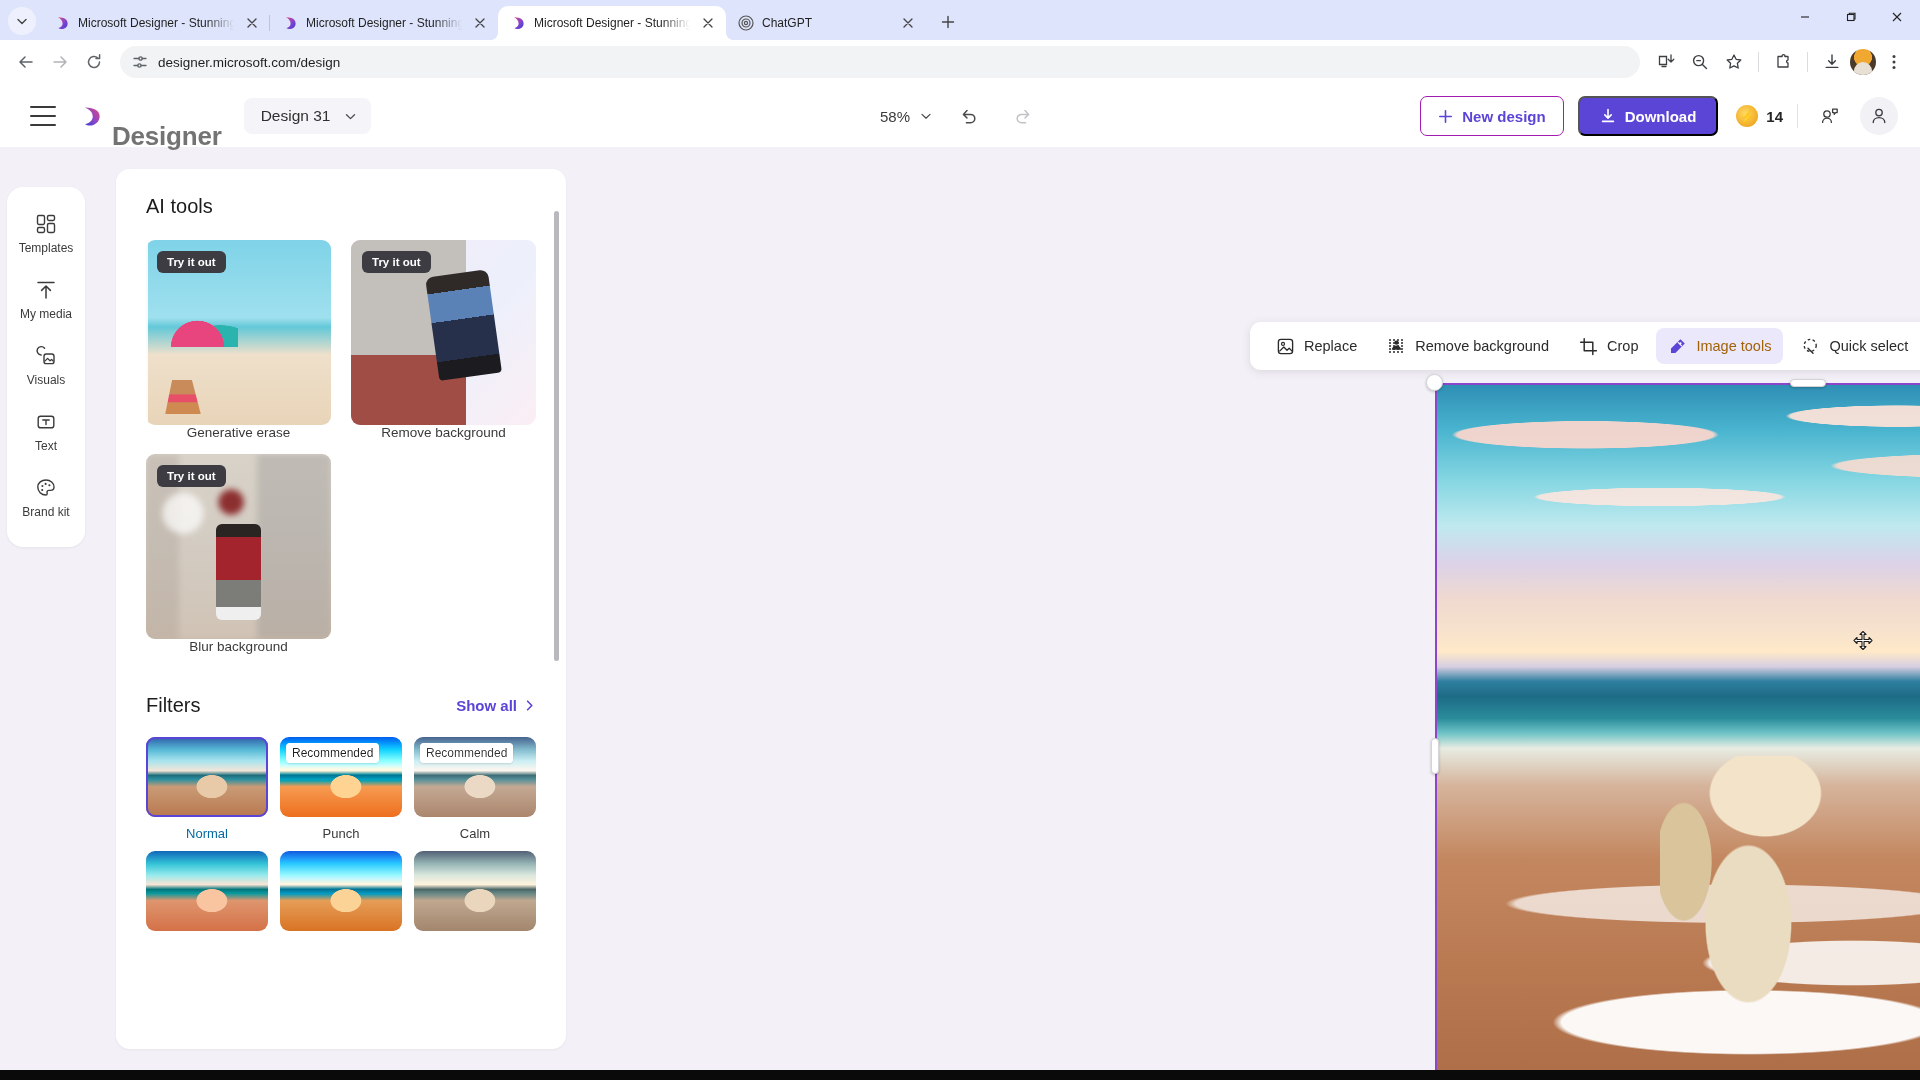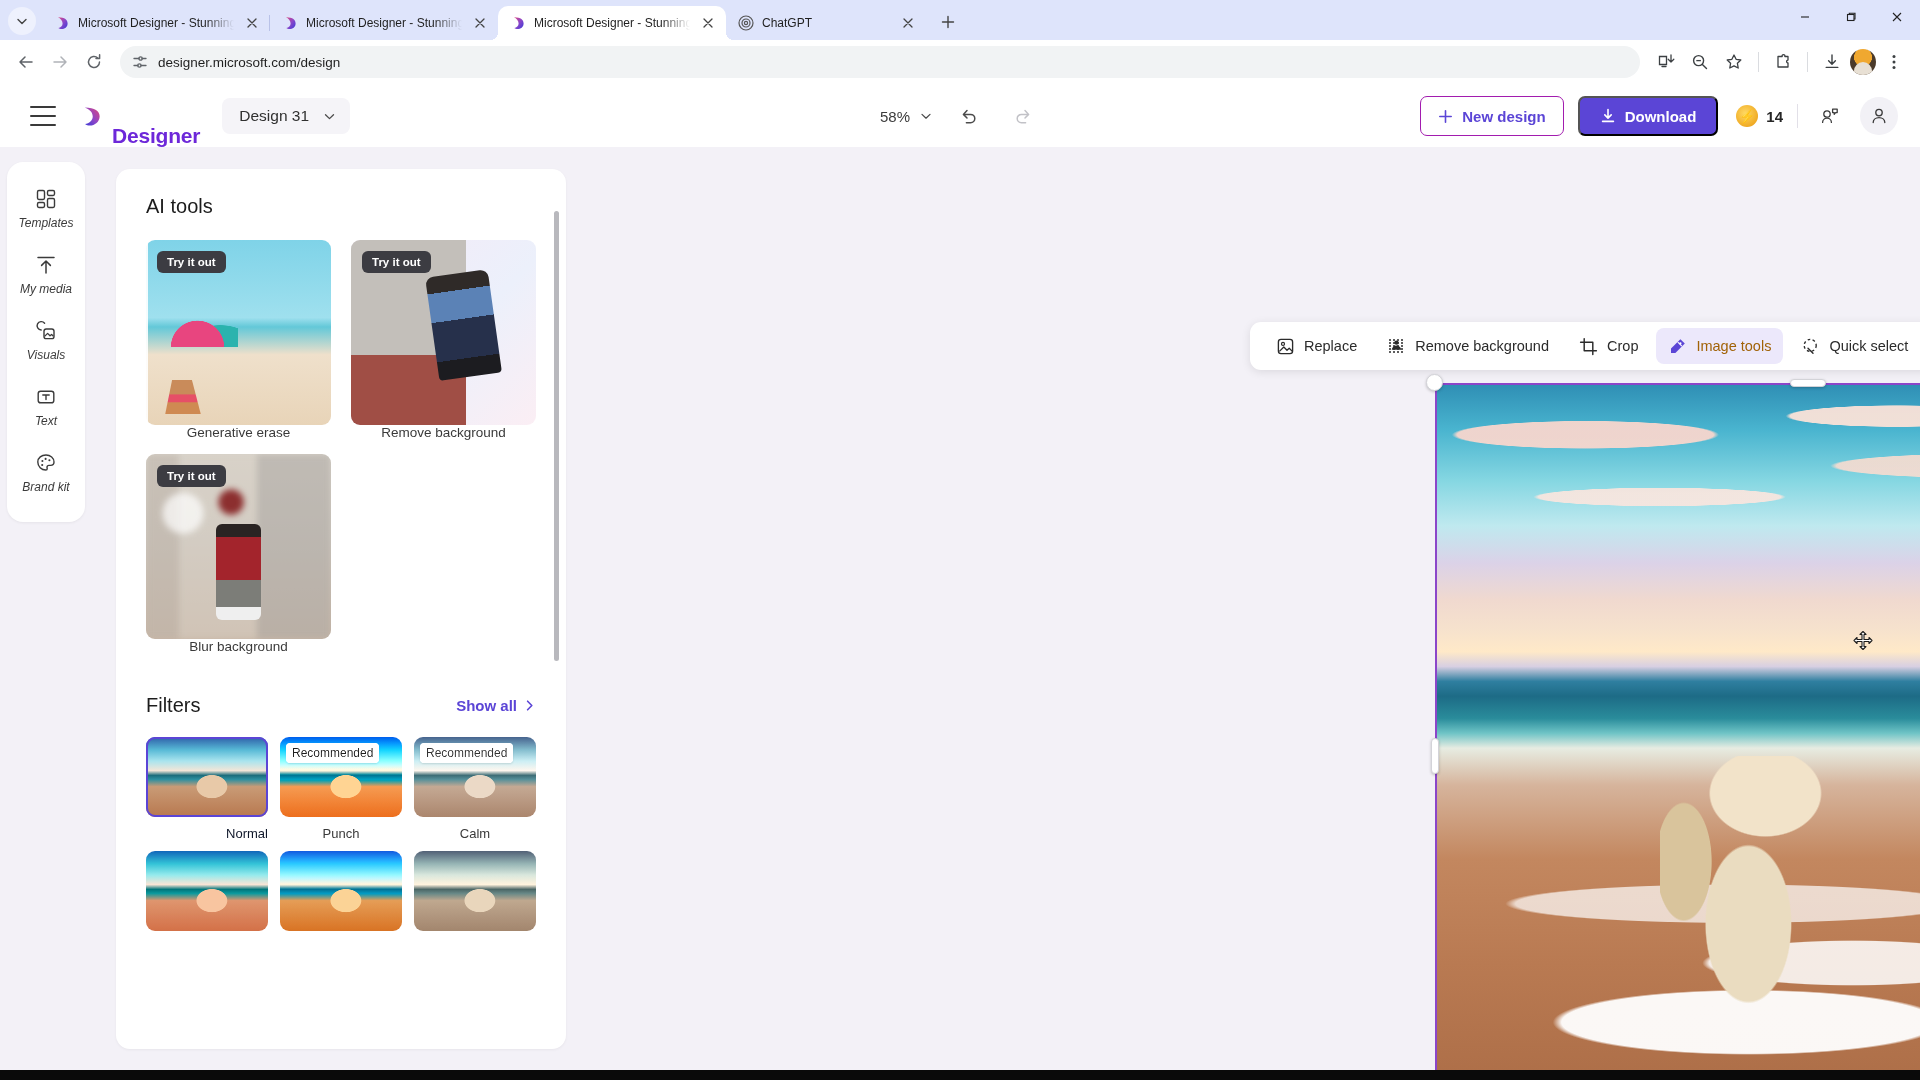--- a/index.html
+++ b/index.html
@@ -134,21 +134,21 @@
     display: flex;
     align-items: center;
     padding: 0 22px 0 30px;
     flex: 0 0 auto;
     position: relative;
   }
   #hamburger { width: 26px; height: 20px; display:flex; flex-direction:column; justify-content:space-between; flex:0 0 auto;}
   #hamburger span { display:block; height:2px; background:#3a3a3a; border-radius:1px; }
   #brand { display:flex; align-items:center; gap:9px; margin-left: 24px; flex:0 0 auto;}
   #brand-logo { width:23px; height:23px; }
-  #brand-name { font-size: 21px; font-weight: 700; color:#6d28d9; letter-spacing:-0.2px;margin-top:40px;}
+  #brand-name { font-size: 26px; font-weight: 700; color:#737373; letter-spacing:-0.2px;margin-top:40px;}
   #design-name-chip {
     margin-left: 22px;
     height: 36px;
     background: #f5f4f8;
     border-radius: 8px;
     display:flex; align-items:center; gap:14px;
     padding: 0 14px 0 17px;
     flex:0 0 auto;
   }
   #design-name { font-size: 15.5px; color:#303030; }
@@ -184,22 +184,21 @@
   #credit-count { font-size:15px; color:#262626; font-weight:600;}
   .hdr-sep { width:1px;height:24px;background:#e2e0e8; }
   #account-btn { width:38px;height:38px;border-radius:19px;background:#f2f1f6;display:flex;align-items:center;justify-content:center;}
 
   #app-body { flex:1 1 auto; display:flex; position:relative; overflow:hidden; }
 
   
   #left-rail {
     width: 92px; flex:0 0 auto;
     display:flex; flex-direction:column; align-items:center;
-    padding-top: 15px;
-    font-style: italic;
+    padding-top: 40px;
   }
   #rail-card {
     background:#fff; border-radius: 16px;
     width: 78px; padding: 16px 0 18px;
     display:flex; flex-direction:column; gap: 4px;
     box-shadow: 0 1px 3px rgba(0,0,0,.06);
   }
   .rail-item {
     display:flex; flex-direction:column; align-items:center; gap:6px;
     padding: 10px 0 10px;
@@ -294,21 +293,21 @@
   .filter-thumb.f4 { filter: saturate(1.35) hue-rotate(-8deg); }
   .filter-thumb.f5 { filter: saturate(1.5) contrast(1.15) hue-rotate(4deg); }
   .filter-thumb.f6 { filter: saturate(.5) sepia(.25); }
   .rec-badge {
     position:absolute; left:6px; top:6px;
     background:#fff; color:#2f2f2f;
     font-size:12px; padding: 3px 6px; border-radius:4px;
     box-shadow: 0 1px 2px rgba(0,0,0,.12);
   }
   .filter-label { text-align:center; font-size:13px; color:#3a3a3a; margin-top:9px; }
-  .filter-label.selected { color:#0f172a;text-align:right; }
+  .filter-label.selected { color:#0369a1; }
   #panel-scrollbar {
     position:absolute; right:7px; top:42px;
     width:5px; height: 450px; border-radius:3px; background:#b8b8bd;
   }
 
   
   #canvas-area { flex:1 1 auto; position:relative; }
   #image-toolbar {
     position:absolute; left: 684px; top: 175px;
     height: 48px;

